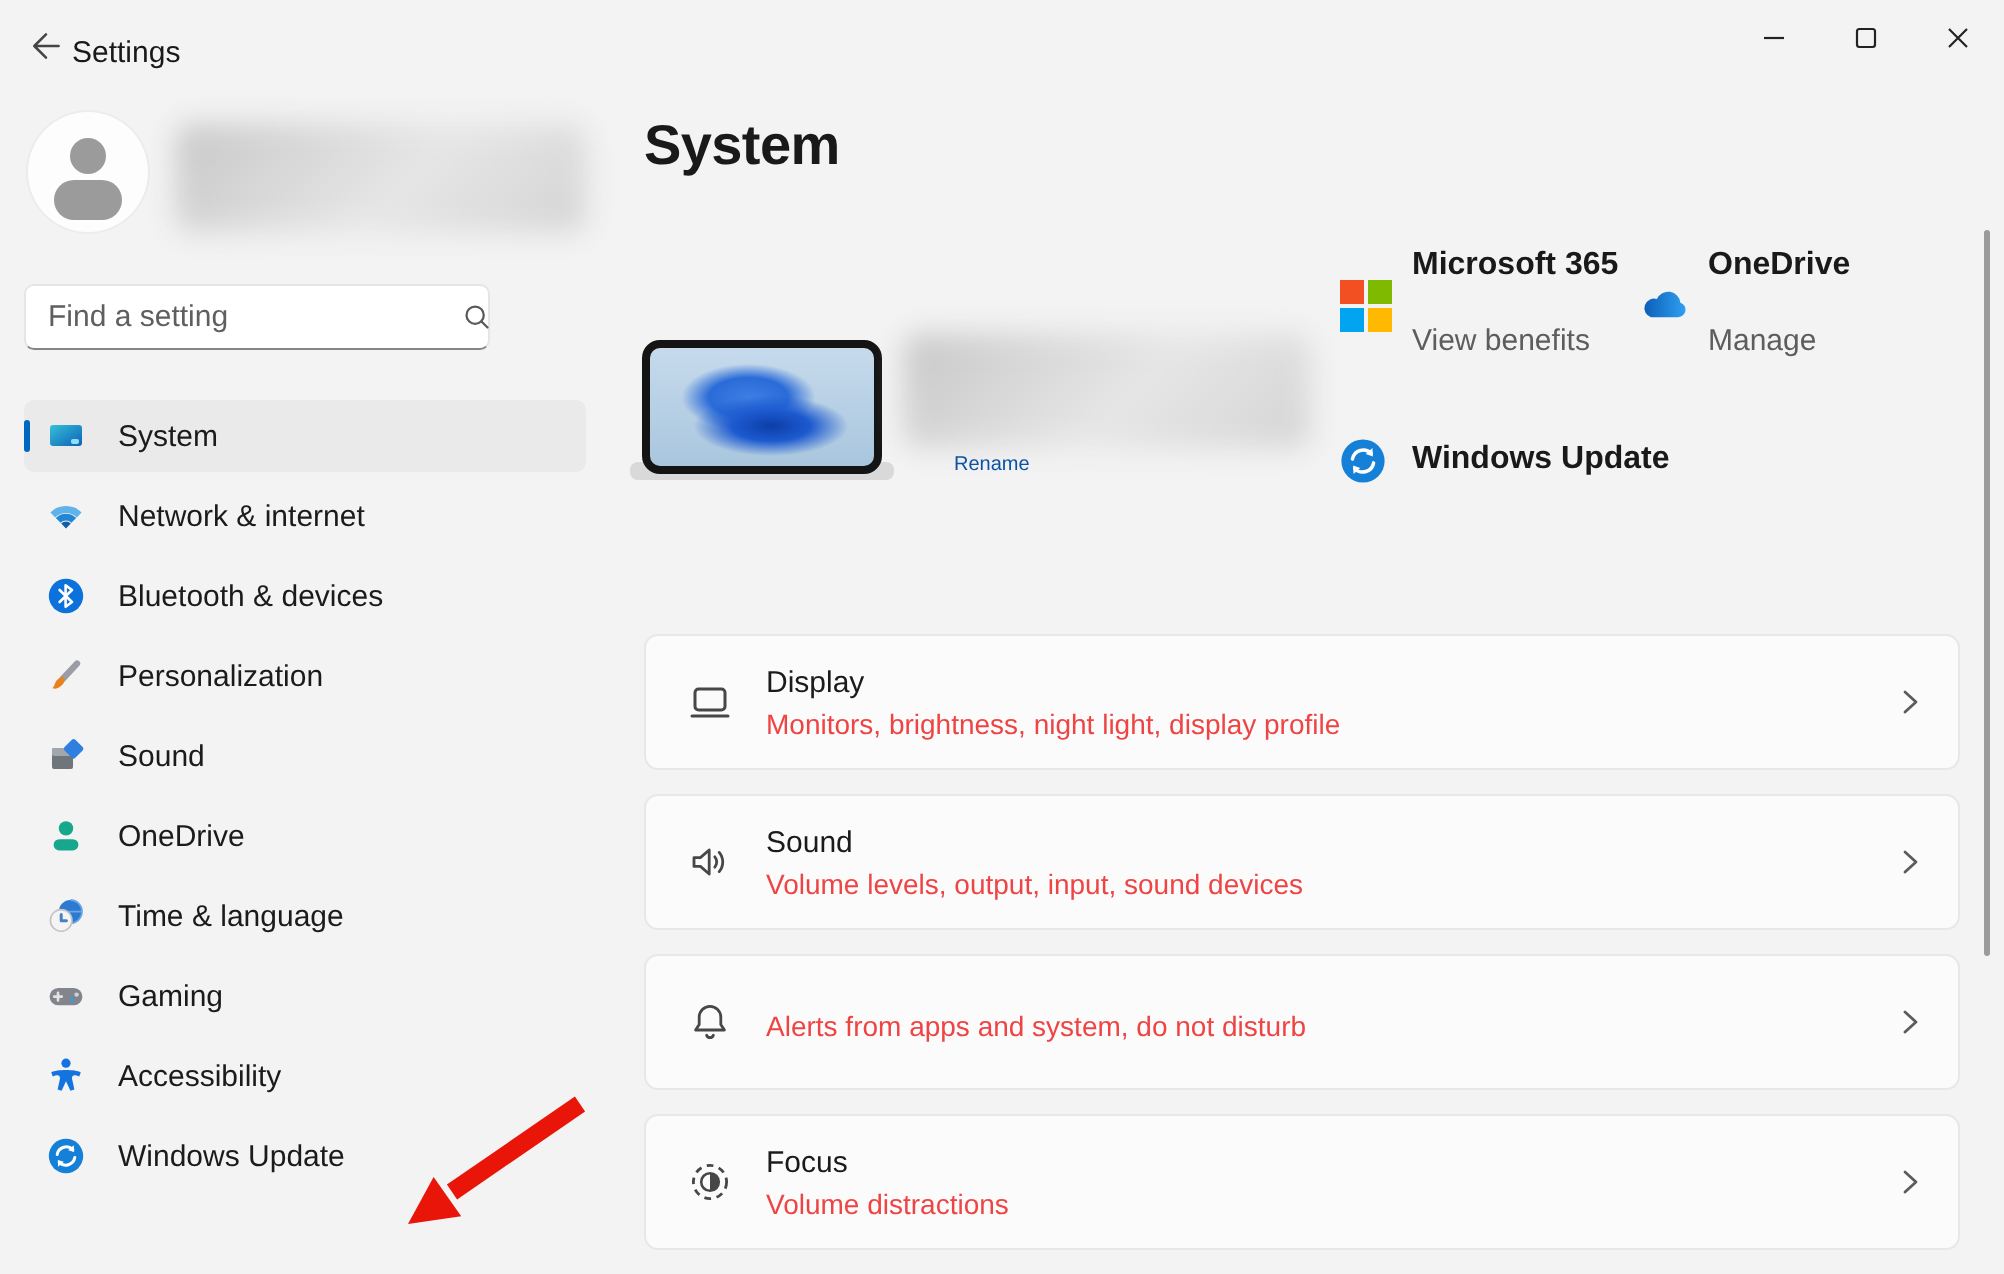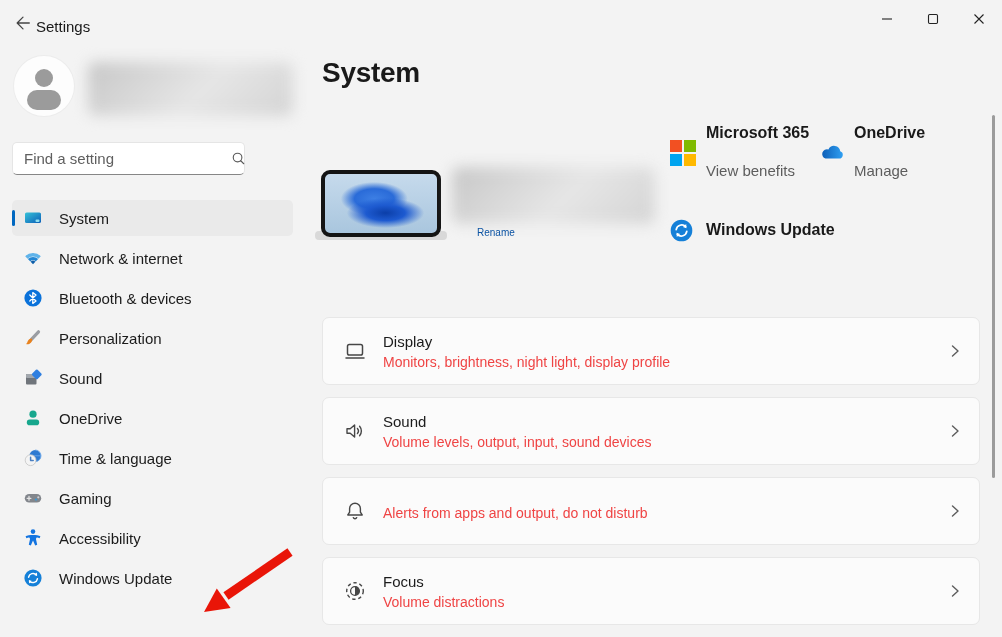--- a/index.html
+++ b/index.html
@@ -315,21 +315,21 @@
     </span>
   </div>
   <div class="card">
     <span class="card-icon">
       <svg width="24" height="24" viewBox="0 0 24 24">
           <path d="M12 4.2 a5.4 5.4 0 0 0 -5.4 5.4 V13.2 L4.8 16 H19.2 L17.4 13.2 V9.6 A5.4 5.4 0 0 0 12 4.2 Z" fill="none" stroke="#474747" stroke-width="1.4" stroke-linejoin="round"></path>
           <path d="M10.3 18.6 a1.8 1.8 0 0 0 3.4 0" fill="none" stroke="#474747" stroke-width="1.4" stroke-linecap="round"></path>
         </svg>
     </span>
     <span class="card-texts">
-      <div class="card-sub">Alerts from apps and output, do not disturb</div>
+      <div class="card-sub">Alerts from apps and system, do not disturb</div>
     </span>
     <span class="card-chevron">
       <svg width="16" height="16" viewBox="0 0 16 16">
           <path d="M5.5 3 L11 8 L5.5 13" fill="none" stroke="#5c5c5c" stroke-width="1.4" stroke-linecap="round" stroke-linejoin="round"></path>
         </svg>
     </span>
   </div>
   <div class="card">
     <span class="card-icon">
       <svg width="24" height="24" viewBox="0 0 24 24">

